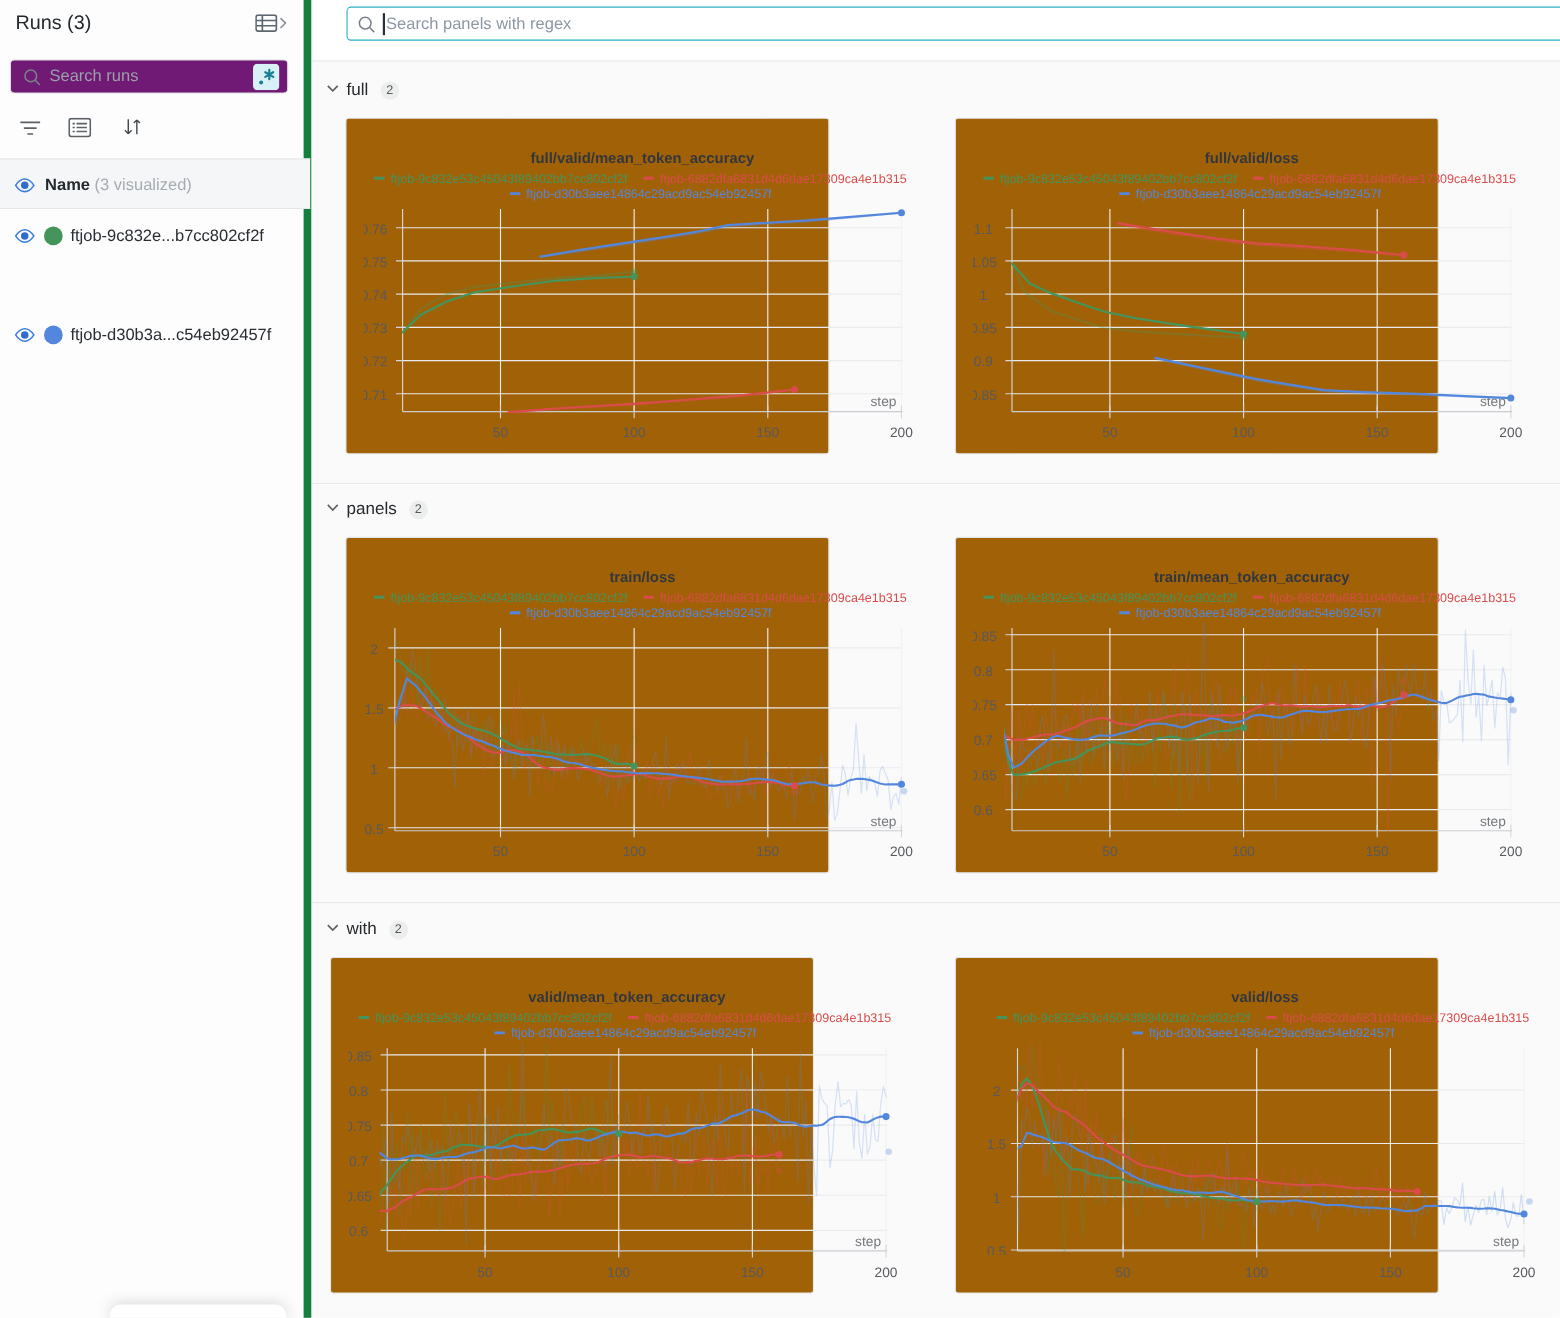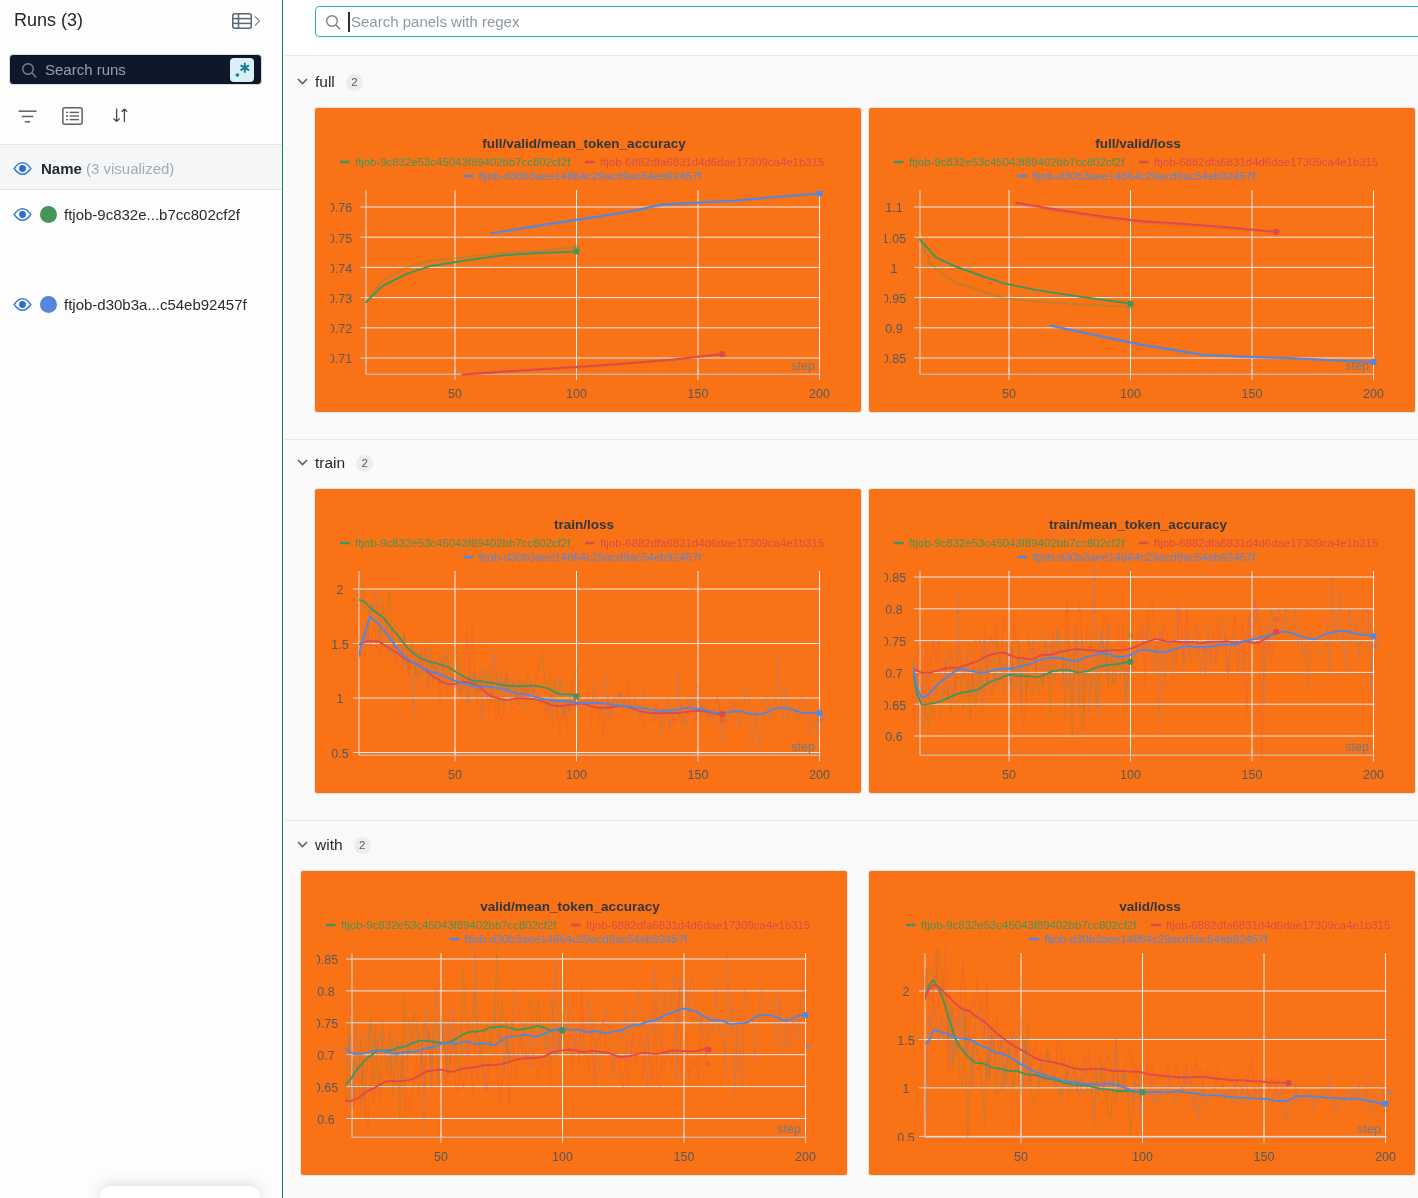--- a/index.html
+++ b/index.html
@@ -1,22 +1,22 @@
 <!DOCTYPE html>
 <html><head><meta charset="utf-8"><title>Runs</title>
 <style>
 * { margin:0; padding:0; box-sizing:border-box; }
 html,body { width:1418px; height:1198px; overflow:hidden; background:#fff;
   font-family:"Liberation Sans", sans-serif; }
 .sidebar { position:absolute; left:0; top:0; width:283px; height:1198px;
-  background:#fdfdfd; border-right:1px solid #15803d; }
+  background:#fdfdfd; border-right:7px solid #15803d; }
 .sb-title { position:absolute; left:14px; top:10px; font-size:18px; color:#23282d; }
 .sb-tableicon { position:absolute; left:232px; top:13px; }
 .sb-search { position:absolute; left:9px; top:54px; width:253px; height:31px;
-  border:1px solid #d9dbde; border-radius:4px; background:#0f172a;text-align:right; }
+  border:1px solid #d9dbde; border-radius:4px; background:#701a75;text-align:right; }
 .sb-search .mag { position:absolute; left:11px; top:7px; }
 .sb-search .ph { position:absolute; left:35px; top:6px; font-size:15px; color:#9aa0a8; }
 .sb-search .chip { position:absolute; right:7px; top:3px; width:24px; height:24px; }
 .sb-icons { position:absolute; left:0; top:104px; }
 .sb-icons span { position:absolute; top:0; }
 .hdr-row { position:absolute; left:0; top:144px; width:282px; height:46px;
   background:#f5f6f7; border-top:1px solid #e4e6e8; border-bottom:1px solid #e4e6e8; }
 .hdr-row .reye { position:absolute; left:13px; top:16px; }
 .hdr-row .nm { position:absolute; left:41px; top:15px; font-size:15px; font-weight:bold; color:#24292e; }
 .hdr-row .viz { position:absolute; left:86px; top:15px; font-size:15px; color:#a6abb1; }
@@ -33,21 +33,21 @@
 .searchbar .mag { position:absolute; left:9px; top:7px; }
 .searchbar .caret { position:absolute; left:32px; top:5px; width:1.5px; height:20px; background:#2a2f35; }
 .searchbar .ph { position:absolute; left:35px; top:6px; font-size:15px; color:#8d97a3; }
 .hdiv { position:absolute; left:0; width:1134px; height:1px; background:#e7e9ea; }
 .sechead { position:absolute; left:13px; height:22px; }
 .sechead .chev { display:inline-block; vertical-align:2px; margin-right:7px; }
 .sechead .secname { font-size:15.5px; font-weight:400; color:#24292e; }
 .badge { display:inline-block; margin-left:11px; min-width:17px; height:17px; background:#eceded;
   border-radius:9px; font-size:11.5px; color:#575b60; text-align:center; line-height:17px;
   vertical-align:1.5px; padding:0 2px; }
-.card { position:absolute; width:548px; height:306px; background:#f97316;
+.card { position:absolute; width:440px; height:306px; background:#a16207;
   border:1px solid #e3e4e6; border-radius:3px; }
 </style></head>
 <body>
 <div class="main">
   <div class="topstrip"></div>
   <div class="searchbar">
       <span class="mag"><svg width="17" height="17" viewBox="0 0 17 17" fill="none">
 <circle cx="7" cy="7" r="5.3" stroke="#79828b" stroke-width="1.4"></circle>
 <line x1="11" y1="11" x2="15.2" y2="15.2" stroke="#79828b" stroke-width="1.4"></line>
 </svg></span>
@@ -182,21 +182,21 @@
           <path d="M181.3 217.4L225.1 226.7L273.6 236.7L334.4 246.7L370.9 248.5L419.5 250.1L468.1 252.4L504.5 253.9" stroke="#5387DD" stroke-opacity="1.0" stroke-width="2.0"></path>
         </g>
         <circle cx="261.5" cy="195.6" r="3.2" fill="#44945C" fill-opacity="1.0"></circle>
         <circle cx="261.5" cy="199.0" r="3.0" fill="#44945C" fill-opacity="0.35"></circle>
         <circle cx="407.3" cy="123.8" r="3.2" fill="#DA4C4C" fill-opacity="1.0"></circle>
         <circle cx="504.5" cy="253.9" r="3.2" fill="#5387DD" fill-opacity="1.0"></circle>
       </svg></div>
     <div class="hdiv" style="top:439px;"></div>
     <div class="sechead" style="top:452px;"><span class="chev"><svg width="11" height="7" viewBox="0 0 11 7" fill="none">
 <path d="M1 1 L5.5 5.6 L10 1" stroke="#5c6166" stroke-width="1.5" fill="none"></path>
-</svg></span><span class="secname">train</span><span class="badge">2</span></div>
+</svg></span><span class="secname">panels</span><span class="badge">2</span></div>
     <div class="card" style="left:30px;top:488px;"><svg width="538" height="303" viewBox="0 0 538 303" font-family="Liberation Sans, sans-serif">
         <defs>
           <clipPath id="c3">
             <rect x="44.0" y="77.0" width="462.0" height="191.0"></rect>
           </clipPath>
           <clipPath id="yl3">
             <rect x="15.5" y="70" width="30" height="200"></rect>
           </clipPath>
         </defs>
         <text x="269" y="40" text-anchor="middle" font-size="13.5" font-weight="bold" fill="#33373d">train/loss</text>

